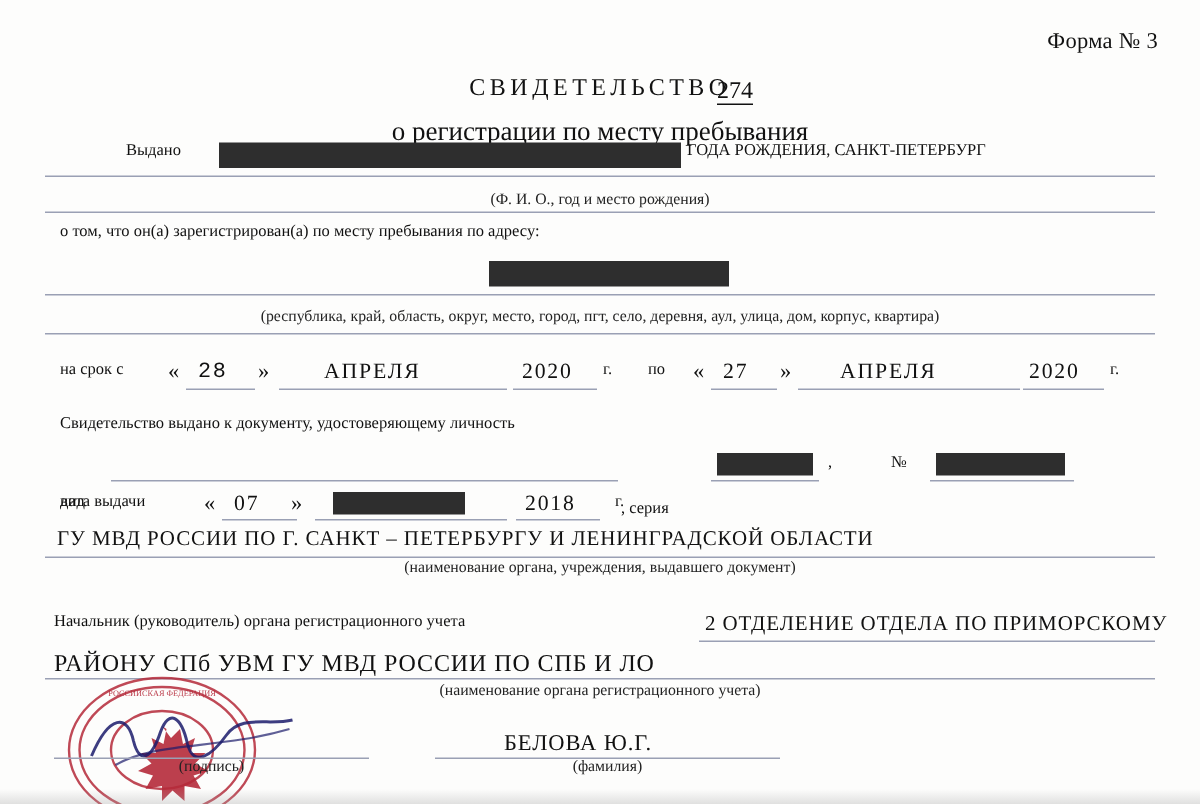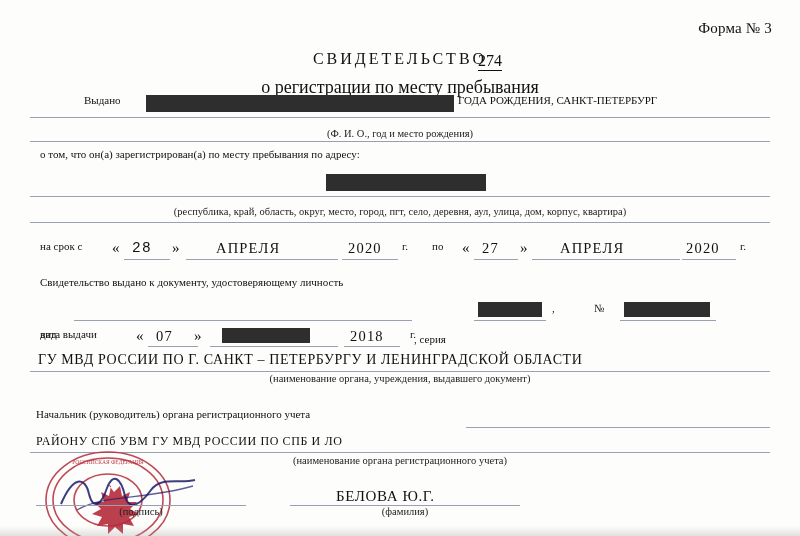--- a/index.html
+++ b/index.html
@@ -157,23 +157,24 @@
   <div class="abs label" style="left:410px; top:328px;">г.</div>
   <div class="abs rule" style="left:148px; top:346px; width:50px;"></div>
   <div class="abs rule" style="left:210px; top:346px; width:128px;"></div>
   <div class="abs rule" style="left:344px; top:346px; width:56px;"></div>
 
   <div class="abs hand" style="left:38px; top:352px; font-size:14px;">ГУ  МВД  РОССИИ  ПО  Г. САНКТ – ПЕТЕРБУРГУ  И  ЛЕНИНГРАДСКОЙ ОБЛАСТИ</div>
   <div class="abs rule" style="left:30px; top:371px; width:740px;"></div>
   <div class="abs small-caption" style="left:0; right:0; top:373px;">(наименование органа, учреждения, выдавшего документ)</div>
 
   <div class="abs label" style="left:36px; top:408px;">Начальник (руководитель) органа регистрационного учета</div>
+  <div class="abs hand" style="left:470px; top:409px; font-size:14px;">2 ОТДЕЛЕНИЕ ОТДЕЛА  ПО ПРИМОРСКОМУ</div>
   <div class="abs rule" style="left:466px; top:427px; width:304px;"></div>
 
-  <div class="abs hand" style="left:36px; top:434px; font-size:12px;">РАЙОНУ СПб УВМ  ГУ  МВД РОССИИ  ПО СПБ  И  ЛО</div>
+  <div class="abs hand" style="left:36px; top:434px; font-size:16px;">РАЙОНУ СПб УВМ  ГУ  МВД РОССИИ  ПО СПБ  И  ЛО</div>
   <div class="abs rule" style="left:30px; top:452px; width:740px;"></div>
   <div class="abs small-caption" style="left:0; right:0; top:455px;">(наименование органа регистрационного учета)</div>
 
   <div class="abs stamp">
     <svg width="150" height="100" viewBox="0 0 150 100">
       <g stroke="#b52a3a" fill="none" stroke-width="1.6" opacity="0.85">
         <ellipse cx="68" cy="50" rx="62" ry="48"></ellipse>
         <ellipse cx="68" cy="50" rx="55" ry="42"></ellipse>
         <ellipse cx="68" cy="50" rx="34" ry="26"></ellipse>
       </g>

